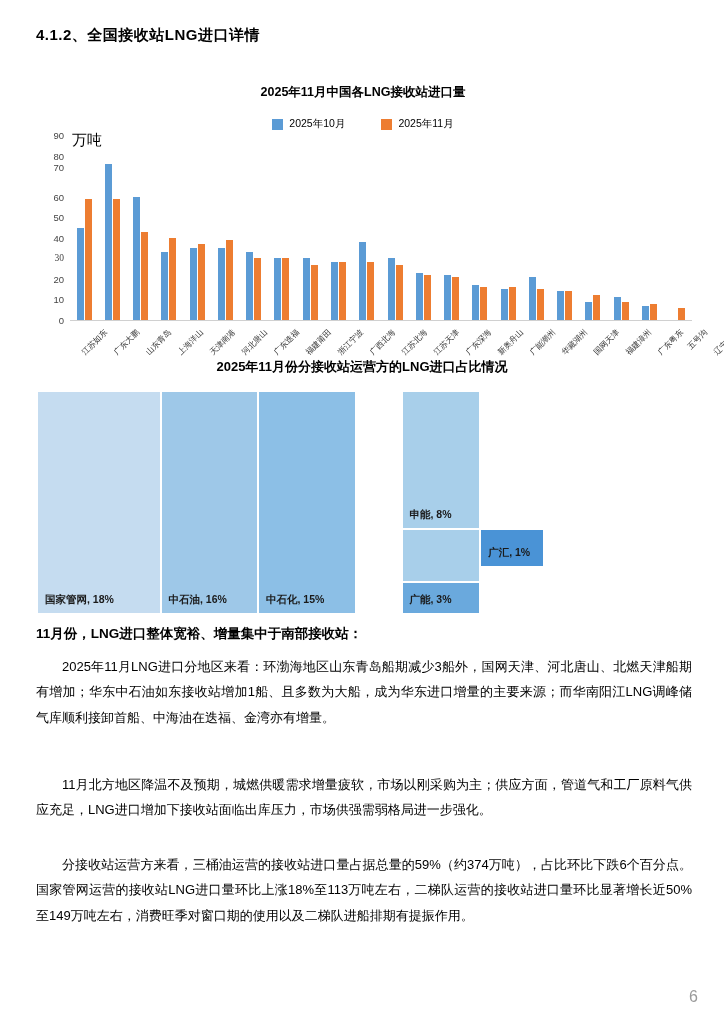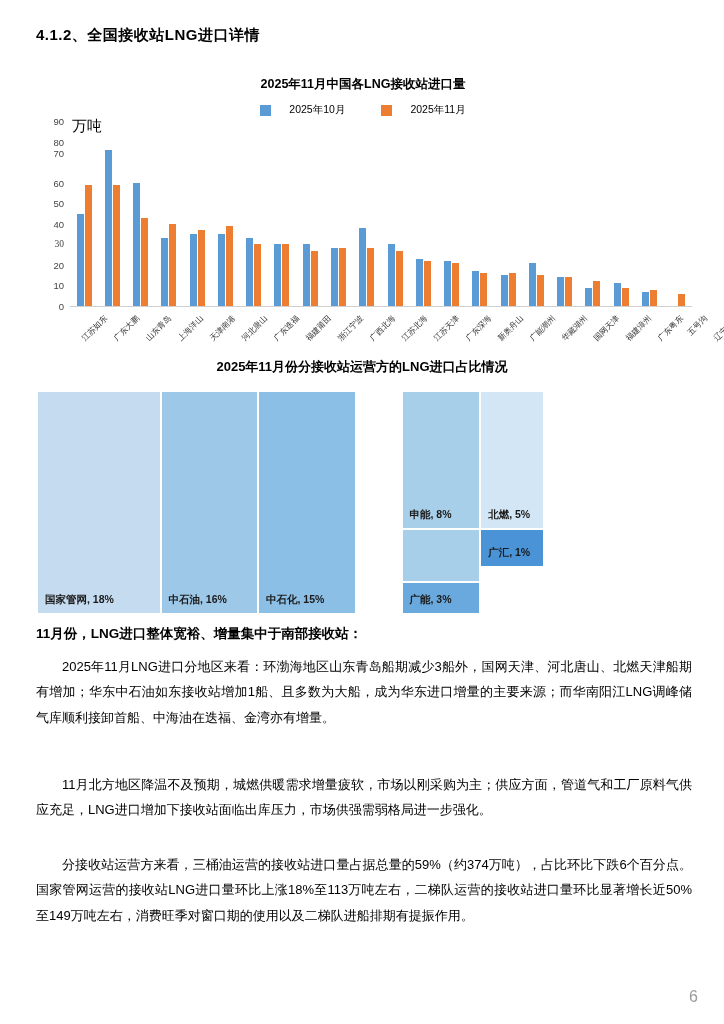--- a/index.html
+++ b/index.html
@@ -14,24 +14,24 @@
   .page { position:relative; width:724px; height:1024px; }
 
   .section-title {
     position:absolute; left:36px; top:26px;
     font-size:15px; font-weight:bold; letter-spacing:0.5px;
   }
 
   
   .barchart { position:absolute; left:28px; top:60px; width:670px; height:290px; }
   .chart-title {
-    text-align:center; font-size:12.5px; font-weight:bold; margin:8px; padding-top:8px;
+    text-align:center; font-size:12.5px; font-weight:bold; margin:16px; padding-top:8px;
   }
   .legend { display:flex; justify-content:center; gap:36px; margin-top:10px; font-size:10.5px; }
-  .legend-item { display:flex; align-items:center; gap:18px; }
+  .legend-item { display:flex; align-items:center; gap:6px; }
   .legend-swatch { width:11px; height:11px; display:inline-block; }
 
   .plot-wrap { position:relative; margin-top:4px; height:210px; }
   .y-axis { position:absolute; left:0; top:0; width:40px; height:185px; }
   .y-tick {
     position:absolute; right:4px; font-size:9.5px; color:#444; transform:translateY(-50%);
   }
   .unit-label { position:absolute; left:44px; top:-4px; font-size:15px; }
   .plot {
     position:absolute; left:42px; right:6px; top:0; height:185px;
@@ -248,23 +248,20 @@
         <div class="lbl">中石油, 16%</div>
       </div>
       <div class="tile" style="background: rgb(140, 191, 230); width: 15%; height: 100%;">
         <div class="lbl">中石化, 15%</div>
       </div>
       <div class="col" style="width: 22%; height: 100%; padding-left: 46px;">
         <div class="row" style="height: 62%;">
           <div class="tile" style="background: rgb(168, 207, 234); width: 55%; height: 100%;">
             <div class="lbl">申能, 8%</div>
           </div>
-          <div class="tile" style="background: rgb(211, 230, 245); width: 45%; height: 100%;">
-            <div class="lbl">北燃, 5%</div>
-          </div>
         </div>
         <div class="row" style="height: 38%;">
           <div class="col" style="width: 55%;">
             <div class="tile" style="background: rgb(168, 207, 234); height: 62%;"></div>
             <div class="tile" style="background: rgb(106, 169, 221); width: 100%; height: 38%;">
               <div class="lbl">广能, 3%</div>
             </div>
           </div>
           <div class="col" style="width: 45%;">
             <div class="tile" style="background: rgb(74, 147, 214); width: 100%; height: 44%;">

